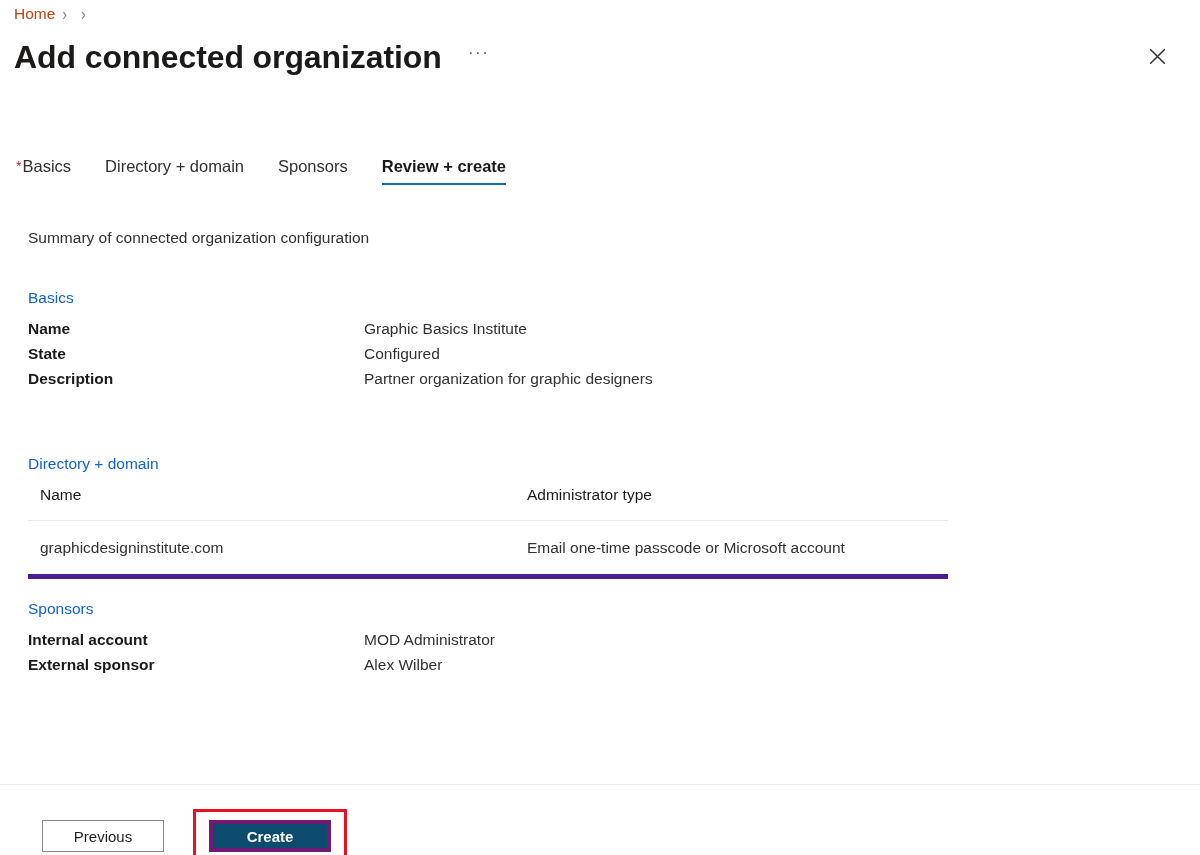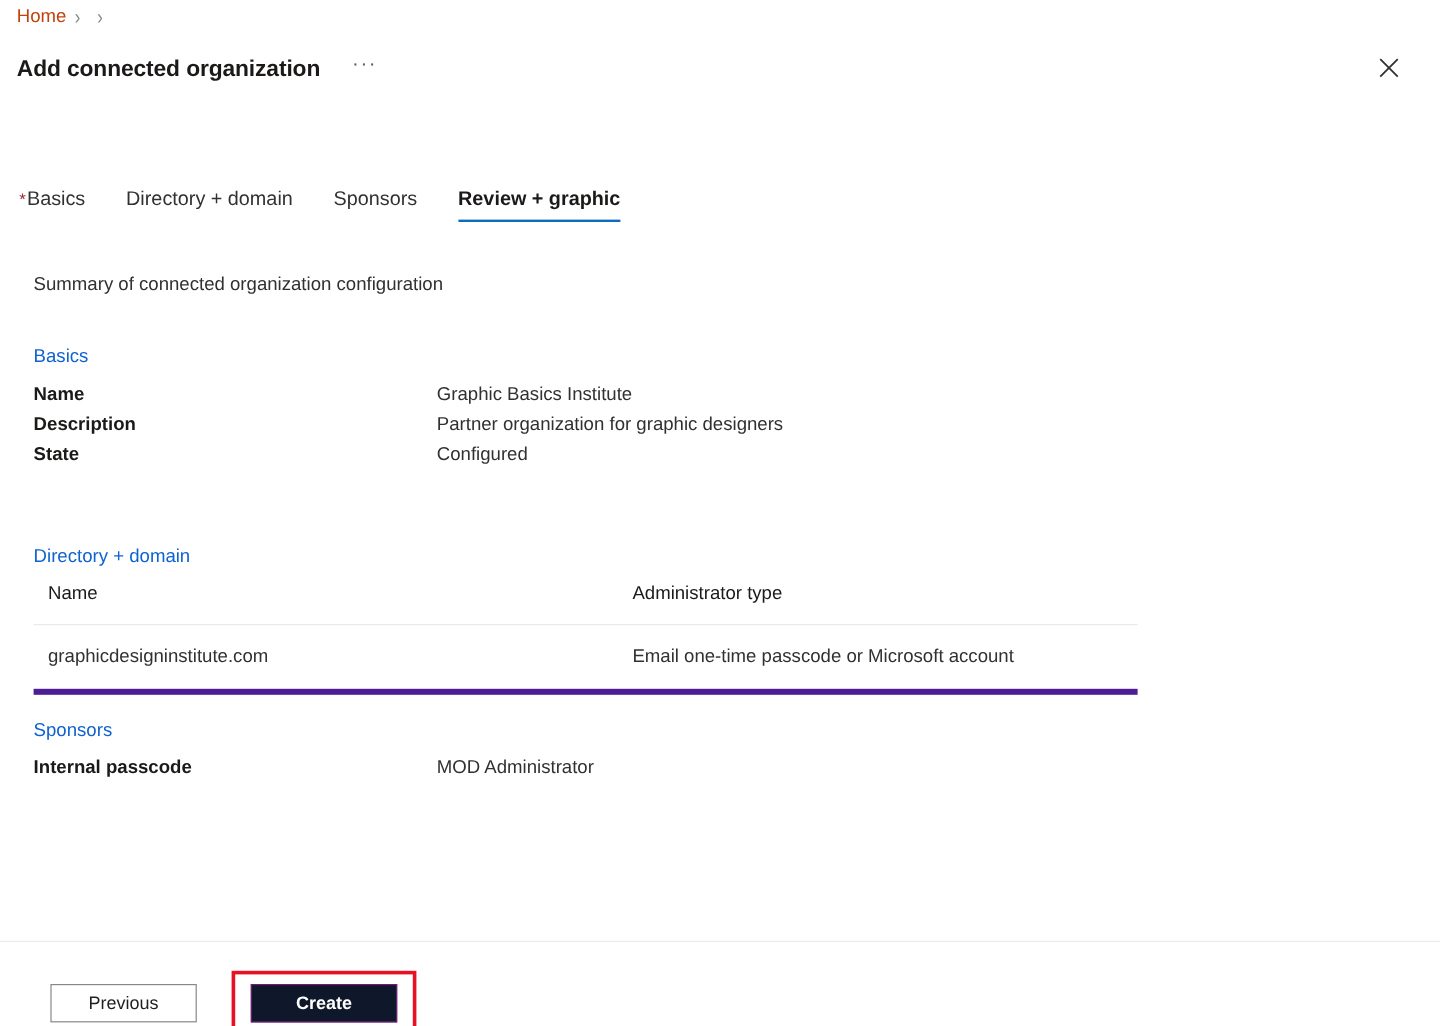--- a/index.html
+++ b/index.html
@@ -45,21 +45,21 @@
   .title-row {
     position: absolute;
     left: 14px;
     top: 33px;
     right: 0;
     height: 48px;
     display: flex;
     align-items: center;
   }
   .page-title {
-    font-size: 19px;
+    font-size: 32px;
     font-weight: 600;
     letter-spacing: -0.1px;
     color: #1b1a19;
     line-height: 1;
   }
   .ellipsis-btn {
     margin-left: 22px;
     width: 30px;
     height: 30px;
     display: flex;
@@ -236,22 +236,22 @@
     padding: 0 16px;
     box-sizing: border-box;
   }
   .btn-secondary {
     background: #ffffff;
     border: 1px solid #8a8886;
     color: #201f1e;
     font-weight: 400;
   }
   .btn-primary {
-    background: #0f172a;
-    border: 1px solid #701a75;
+    background: #0c4a6e;
+    border: 4px solid #701a75;
     color: #ffffff;
     font-weight: 700;
   }
 
   .highlight-box {
     border: 3px solid #e81123;
     padding: 8px 13px;
     display: inline-flex;
     margin-left: 29px;
     box-sizing: border-box;
@@ -283,42 +283,42 @@
   <div class="tab">
     <span class="req">*</span><span>Basics</span>
   </div>
   <div class="tab">
     <span>Directory + domain</span>
   </div>
   <div class="tab">
     <span>Sponsors</span>
   </div>
   <div class="tab selected">
-    <span>Review + graphic</span>
+    <span>Review + create</span>
   </div>
 </div>
 
 <div class="content">
 
   <div class="summary-line">Summary of connected organization configuration</div>
 
   <div class="section" id="sec-basics">
     <div class="section-title">Basics</div>
     <div class="kv-list">
       <div class="kv-row">
         <span class="kv-key">Name</span>
         <span class="kv-val">Graphic Basics Institute</span>
       </div>
       <div class="kv-row">
+        <span class="kv-key">State</span>
+        <span class="kv-val">Configured</span>
+      </div>
+      <div class="kv-row">
         <span class="kv-key">Description</span>
         <span class="kv-val">Partner organization for graphic designers</span>
-      </div>
-      <div class="kv-row">
-        <span class="kv-key">State</span>
-        <span class="kv-val">Configured</span>
       </div>
     </div>
   </div>
 
   <div class="section" id="sec-directory">
     <div class="section-title">Directory + domain</div>
     <table class="tbl">
       <thead>
         <tr>
           <th class="col-name">Name</th>
@@ -331,22 +331,26 @@
           <td>Email one-time passcode or Microsoft account</td>
         </tr>
       </tbody>
     </table>
   </div>
 
   <div class="section" id="sec-sponsors">
     <div class="section-title">Sponsors</div>
     <div class="kv-list">
       <div class="kv-row">
-        <span class="kv-key">Internal passcode</span>
+        <span class="kv-key">Internal account</span>
         <span class="kv-val">MOD Administrator</span>
+      </div>
+      <div class="kv-row">
+        <span class="kv-key">External sponsor</span>
+        <span class="kv-val">Alex Wilber</span>
       </div>
     </div>
   </div>
 
 </div>
 
 <div class="footer">
   <div class="footer-inner">
     <button class="btn btn-secondary">Previous</button>
     <span class="highlight-box">

